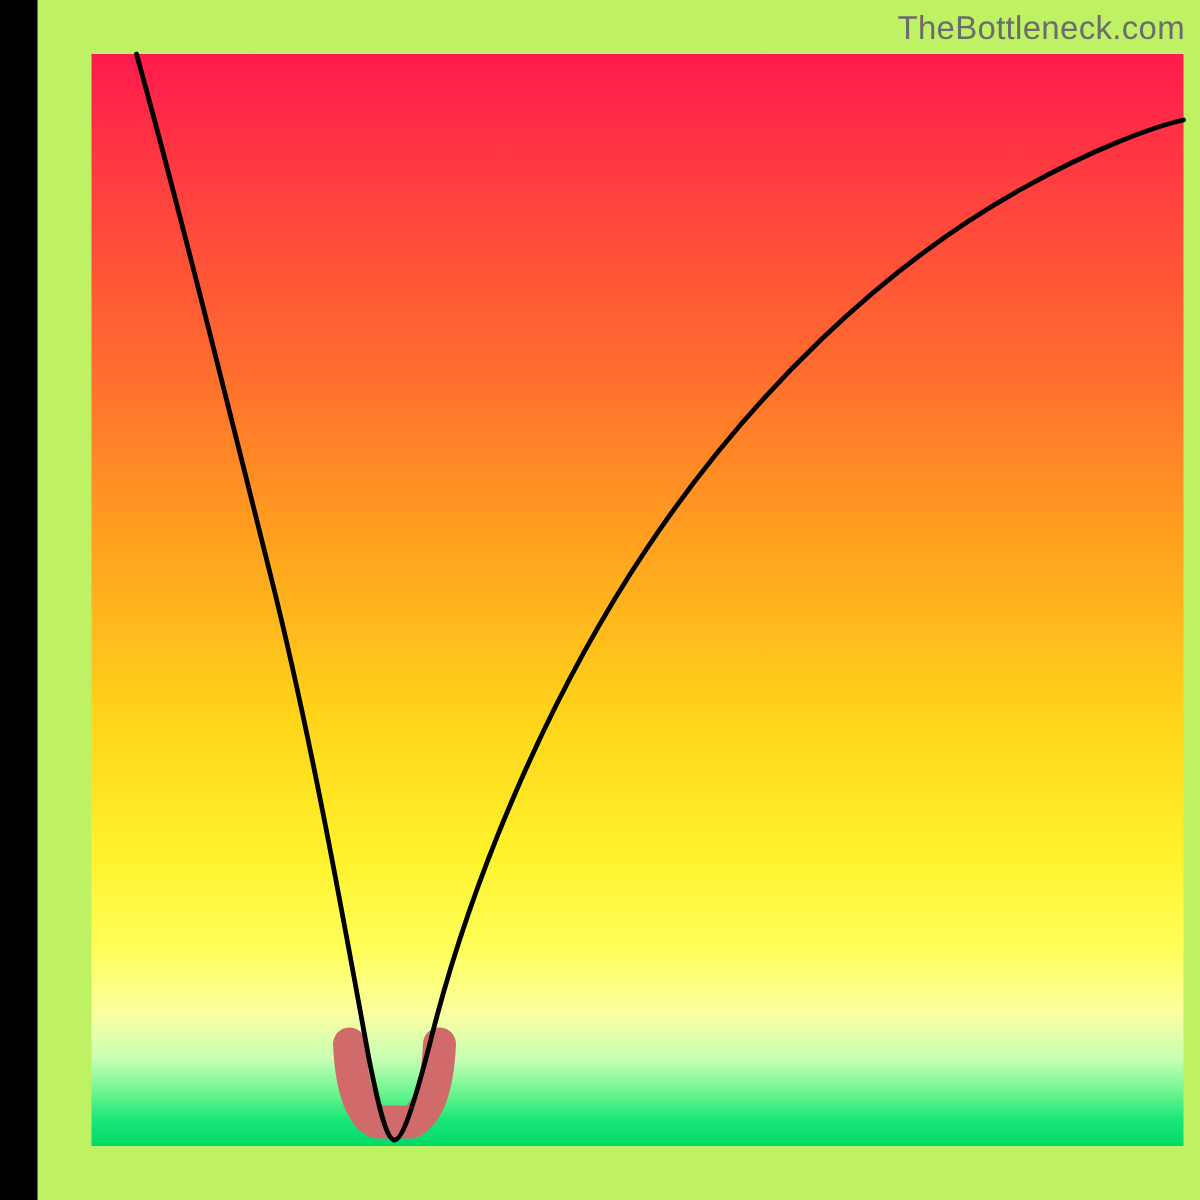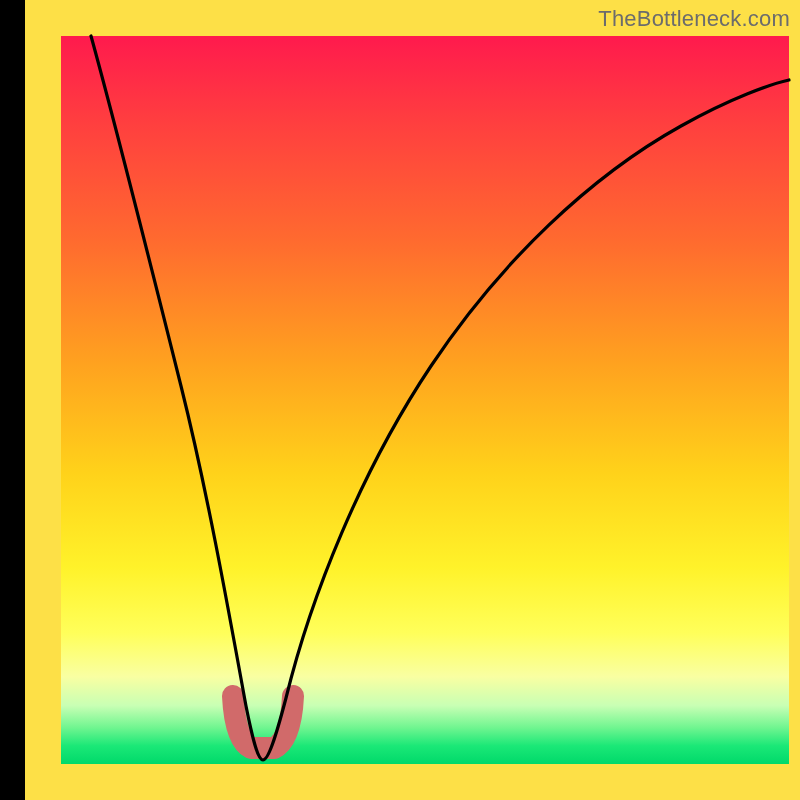--- a/index.html
+++ b/index.html
@@ -7,21 +7,21 @@
     padding: 0;
     width: 800px;
     height: 800px;
     background: #000;
     position: relative;
     font-family: Arial, Helvetica, sans-serif;
   }
   .frame {
     position: absolute;
     inset: 0;
-    background: #fde047;
+    background: #bef264;
     margin-left: 25px;
   }
   .plot-area {
     position: absolute;
     left: 36px;
     top: 36px;
     width: 728px;
     height: 728px;
     
     background: linear-gradient(

